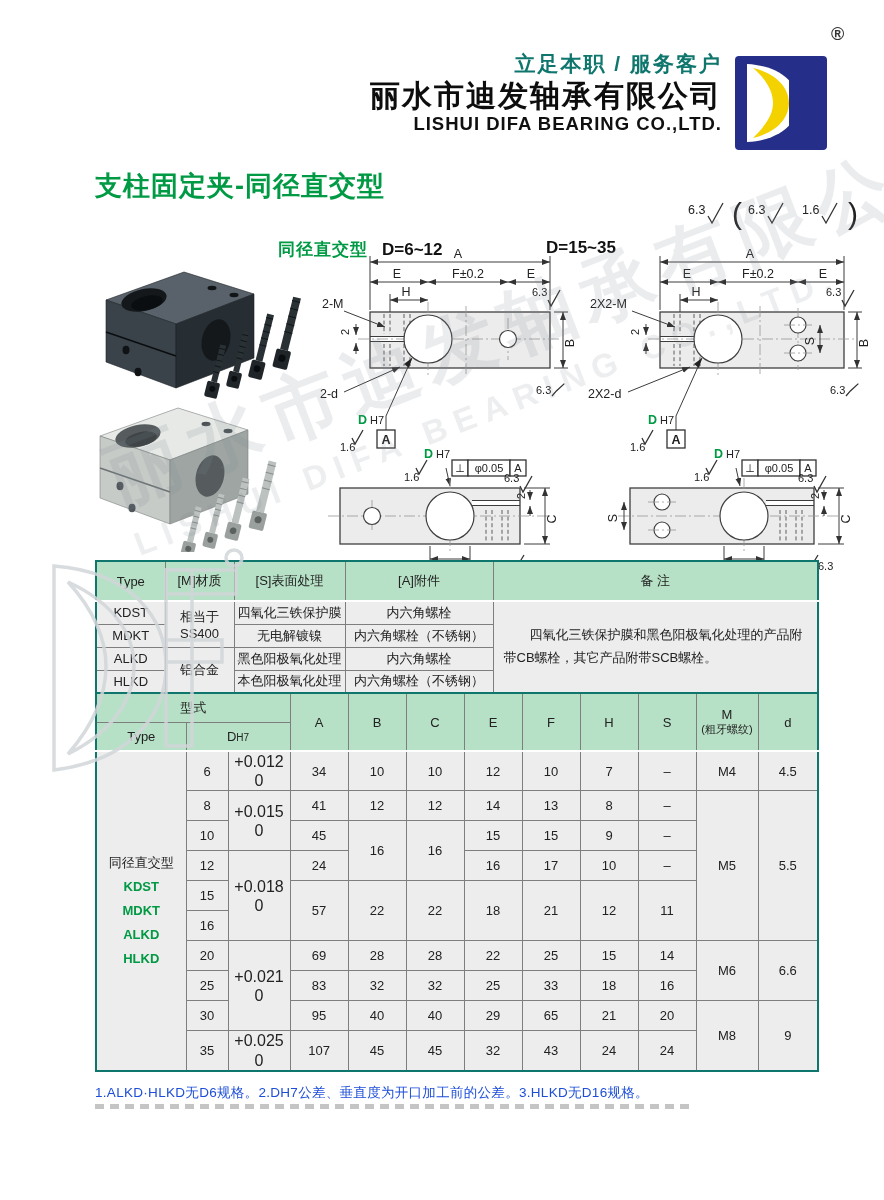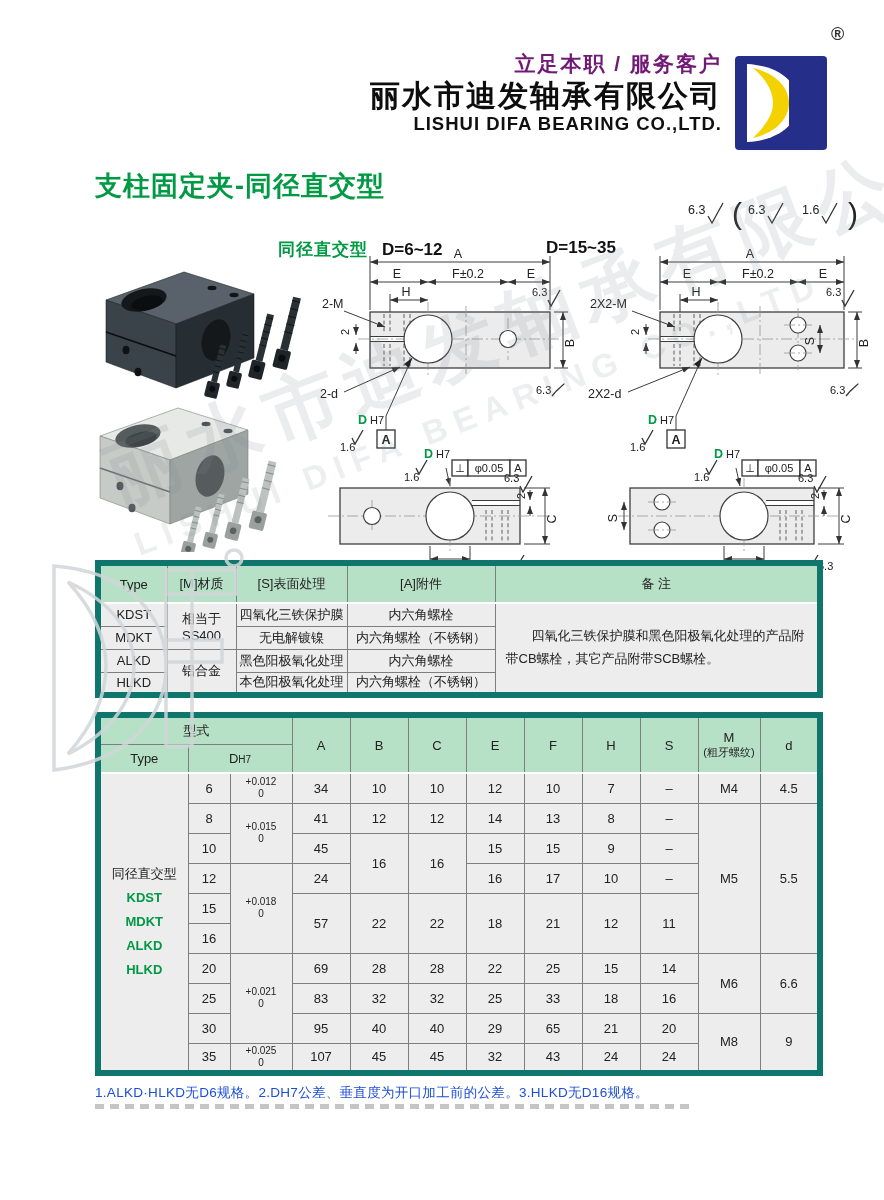--- a/index.html
+++ b/index.html
@@ -1,37 +1,37 @@
 <!DOCTYPE html>
 <html><head>
 <meta charset="utf-8">
 <style>
   html,body{margin:0;padding:0;background:#fff}
   .page{position:relative;width:884px;height:1200px;background:#fff;overflow:hidden;
         font-family:"Liberation Sans","DejaVu Sans",sans-serif;color:#1a1a1a}
   .abs{position:absolute}
   
-  .slogan{right:162px;top:50px;font-size:21px;font-weight:bold;color:#701a75;letter-spacing:2px;text-align:right}
+  .slogan{right:162px;top:50px;font-size:21px;font-weight:bold;color:#0f766e;letter-spacing:2px;text-align:right}
   .company-zh{right:162px;top:76px;font-size:30px;font-weight:bold;color:#0d0d0d;letter-spacing:2px;text-align:right;white-space:nowrap}
   .company-en{right:162px;top:113px;font-size:18.5px;font-weight:bold;color:#101010;letter-spacing:1px;text-align:right;white-space:nowrap}
   .regmark{left:831px;top:24px;font-size:18px;color:#333;font-weight:bold}
   
   .title-zh{left:95px;top:168px;font-size:27px;font-weight:bold;color:#009944;letter-spacing:1px}
   .title-en{left:95px;top:199px;font-size:19px;color:#222}
   .feature{left:95px;top:223px;font-size:15px;color:#222;letter-spacing:1px}
   .variant{left:278px;top:238px;font-size:17px;font-weight:bold;color:#009944;letter-spacing:1px}
   .variant b{color:#111;margin-left:14px;letter-spacing:0}
   .range-right{left:546px;top:238px;font-size:17px;font-weight:bold;color:#111}
   
-  .t{border-collapse:collapse;table-layout:fixed;font-size:13px;color:#222;border:6px solid #0f766e}
+  .t{border-collapse:collapse;table-layout:fixed;font-size:13px;color:#222;border:2px solid #0f766e}
   .t td,.t th{border:1px solid #7e7e7e;text-align:center;vertical-align:middle;padding:0;
       font-weight:normal;background:#ededed;overflow:hidden}
   .t th{background:#b7e1c6;border-bottom:2px solid #fff}
   .remark-cell{text-align:left !important;padding:4px 10px !important;text-indent:2em;line-height:1.75;font-size:13px}
-  .tol{font-size:10px;line-height:1.2}
+  .tol{font-size:16px;line-height:1.2}
   .side-cell div{line-height:1.85}
   .model{color:#009944;font-weight:bold}
   .subhd{font-size:11px}
   .dh7s{font-size:10px}
   
   .notes{left:95px;top:1084px;font-size:13.5px;color:#1d4ed8;letter-spacing:.3px}
   .clipped-line{left:95px;top:1104px;width:600px;height:5px;opacity:.5;
       background:repeating-linear-gradient(90deg,#8a8a8a 0 9px,transparent 9px 15px)}
   
   .wm{pointer-events:none;z-index:9}
@@ -469,21 +469,21 @@
       <td>内六角螺栓</td>
     </tr>
     <tr style="height:23px">
       <td>HLKD</td>
       <td>本色阳极氧化处理</td>
       <td>内六角螺栓（不锈钢）</td>
     </tr>
   </tbody>
     </table>
 
-  <table class="t abs" style="left:95px;top:712px;width:722px">
+  <table class="t abs" style="left:95px;top:692px;width:722px">
     <colgroup>
       <col style="width:90px">
         <col style="width:42px">
         <col style="width:62px">
       <col style="width:58px">
         <col style="width:58px">
         <col style="width:58px">
         <col style="width:58px">
       <col style="width:58px">
         <col style="width:58px">

